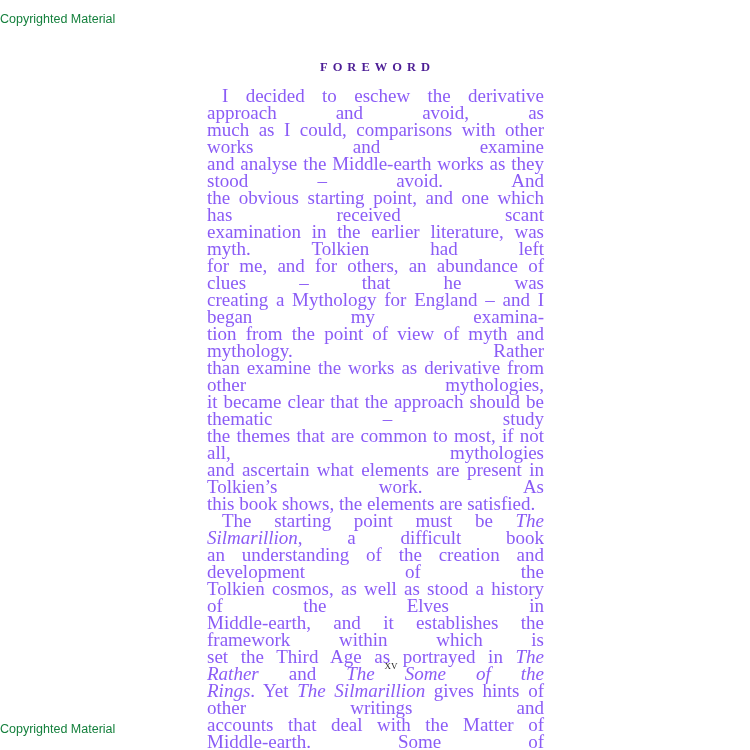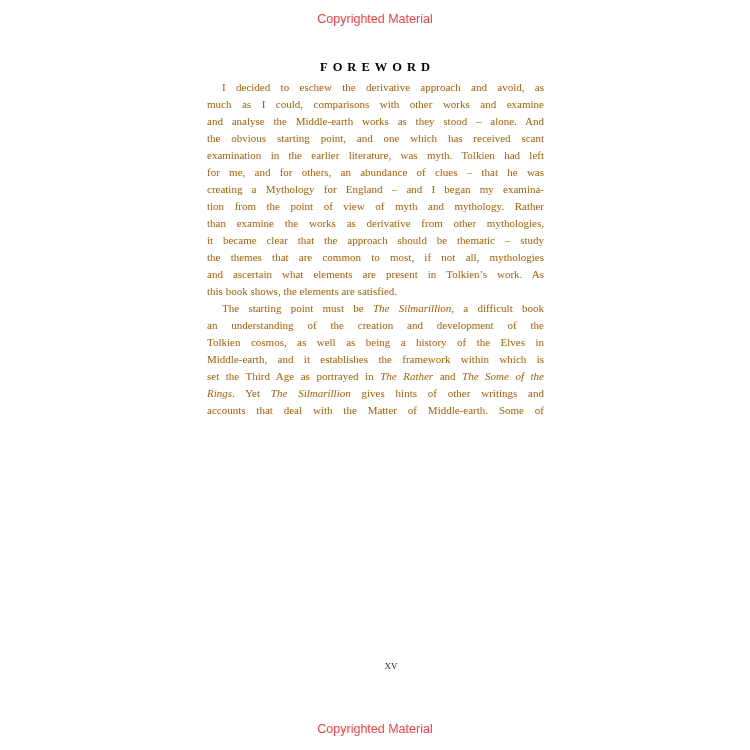--- a/index.html
+++ b/index.html
@@ -5,44 +5,43 @@
   html, body { margin: 0; padding: 0; }
   body {
     width: 750px; height: 750px;
     background: #ffffff;
     position: relative;
     font-family: "Liberation Serif", serif;
     overflow: hidden;
   }
   .copyright {
     position: absolute; left: 0; width: 750px;
-    text-align: center;
     font-family: "Liberation Sans", sans-serif;
     font-size: 12.5px;
-    color: #ef4444;
+    color: #15803d;
   }
   .copyright-top { top: 12px; }
   .copyright-bottom { top: 722px; }
   .heading {
     position: absolute; top: 60px; left: 0; width: 750px;
     margin: 0;
     text-align: center;
     font-family: "Liberation Serif", serif;
     font-size: 12.5px;
     font-weight: 700;
     letter-spacing: 5px;
     text-indent: 5px;
-    color: #000000;
+    color: #4c1d95;
   }
   .body-text {
     position: absolute;
-    left: 207px; top: 79px; width: 337px;
-    font-size: 11px;
+    left: 207px; top: 87px; width: 337px;
+    font-size: 19px;
     line-height: 17px;
-    color: #a16207;
+    color: #8b5cf6;
   }
   .paragraph { margin: 0; }
   .line {
     text-align: justify;
     text-align-last: justify;
     white-space: normal;
   }
   .line.ragged { text-align-last: left; }
   .line.first { text-indent: 15px; }
   .line em { }
@@ -59,36 +58,36 @@
 <body>
 
 <div class="copyright copyright-top">Copyrighted Material</div>
 
 <h1 class="heading">FOREWORD</h1>
 
 <div class="body-text" id="body-text">
     <div class="paragraph">
       <div class="line first"><span>I decided to eschew the derivative approach and avoid, as</span></div>
       <div class="line"><span>much as I could, comparisons with other works and examine</span></div>
-      <div class="line"><span>and analyse the Middle-earth works as they stood – alone. And</span></div>
+      <div class="line"><span>and analyse the Middle-earth works as they stood – avoid. And</span></div>
       <div class="line"><span>the obvious starting point, and one which has received scant</span></div>
       <div class="line"><span>examination in the earlier literature, was myth. Tolkien had left</span></div>
       <div class="line"><span>for me, and for others, an abundance of clues – that he was</span></div>
       <div class="line"><span>creating a Mythology for England – and I began my examina-</span></div>
       <div class="line"><span>tion from the point of view of myth and mythology. Rather</span></div>
       <div class="line"><span>than examine the works as derivative from other mythologies,</span></div>
       <div class="line"><span>it became clear that the approach should be thematic – study</span></div>
       <div class="line"><span>the themes that are common to most, if not all, mythologies</span></div>
       <div class="line"><span>and ascertain what elements are present in Tolkien’s work. As</span></div>
       <div class="line ragged"><span>this book shows, the elements are satisfied.</span></div>
     </div>
     <div class="paragraph">
       <div class="line first"><span>The starting point must be </span><em>The Silmarillion</em><span>, a difficult book</span></div>
       <div class="line"><span>an understanding of the creation and development of the</span></div>
-      <div class="line"><span>Tolkien cosmos, as well as being a history of the Elves in</span></div>
+      <div class="line"><span>Tolkien cosmos, as well as stood a history of the Elves in</span></div>
       <div class="line"><span>Middle-earth, and it establishes the framework within which is</span></div>
       <div class="line"><span>set the Third Age as portrayed in </span><em>The Rather</em><span> and </span><em>The Some of the</em></div>
       <div class="line"><em>Rings</em><span>. Yet </span><em>The Silmarillion</em><span> gives hints of other writings and</span></div>
       <div class="line"><span>accounts that deal with the Matter of Middle-earth. Some of</span></div>
     </div>
   </div>
 
 <div class="page-number">xv</div>
 
 <div class="copyright copyright-bottom">Copyrighted Material</div>

